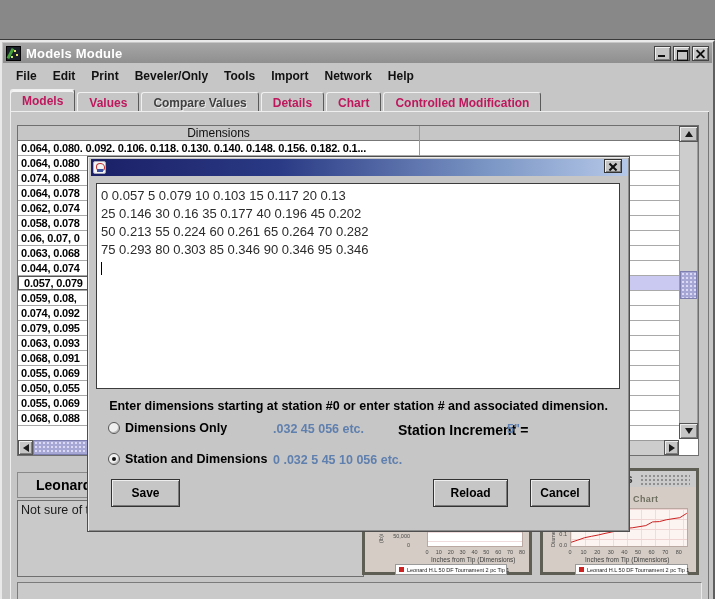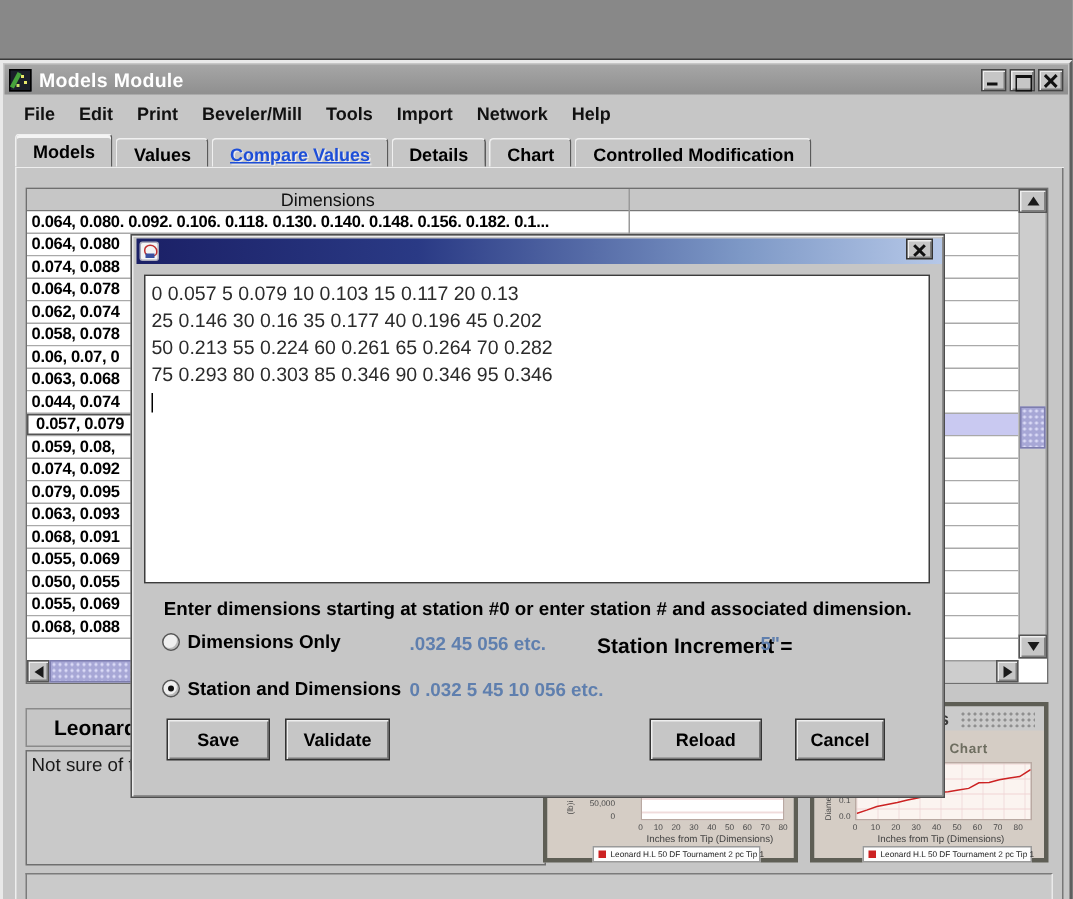--- a/index.html
+++ b/index.html
@@ -23,23 +23,23 @@
   .wbtn.close::before,.wbtn.close::after{content:"";position:absolute;left:2px;top:6px;width:11px;height:2px;background:#111;}
   .wbtn.close::before{transform:rotate(45deg);}
   .wbtn.close::after{transform:rotate(-45deg);}
   
   .menubar{left:2px;top:23px;width:711px;height:22px;display:flex;align-items:center;padding-left:4px;}
   .menu-item{font-size:12px;font-weight:bold;color:#111;padding:2px 8px;}
   
   .tabbar{left:8px;top:47px;width:699px;height:23px;display:flex;align-items:flex-end;}
   .tab{height:20px;background:#c6c6c6;border:1px solid #5a5a5a;border-bottom:none;
     border-top-color:#f0f0f0;border-left-color:#f0f0f0;border-radius:3px 3px 0 0;
-    font-size:12px;font-weight:bold;color:#000000;display:flex;align-items:center;padding:0 11px;margin-right:2px;}
+    font-size:12px;font-weight:bold;color:#be185d;display:flex;align-items:center;padding:0 11px;margin-right:2px;}
   .tab.active{height:23px;box-shadow:inset 0 2px 0 #f4f4f4;}
-  .tab.disabled{color:#1d4ed8;text-shadow:1px 1px 0 #ececec;text-decoration:underline;}
+  .tab.disabled{color:#404040;text-shadow:1px 1px 0 #ececec;}
   .content-panel{left:8px;top:69px;width:699px;height:524px;background:#c6c6c6;
     box-shadow:inset 1px 1px 0 #eee, inset -1px -1px 0 #777;}
   
   .tbl-box{left:15px;top:83px;width:682px;height:331px;background:#fff;border:1px solid #6f6f6f;}
   .tbl-header{left:16px;top:84px;width:661px;height:15px;background:#c6c6c6;border-bottom:1px solid #777;}
   .tbl-header-label{position:absolute;left:0;top:0;width:401px;height:15px;text-align:center;
     font-size:12px;color:#111;line-height:15px;}
   .tbl-col-divider{left:417px;top:84px;width:1px;height:300px;background:#9a9a9a;}
   .tbl-rows{left:16px;top:99px;width:661px;height:299px;background:#fff;overflow:hidden;}
   .trow{position:relative;width:100%;height:15px;border-bottom:1px solid #a9a9a9;background:#fff;
@@ -134,21 +134,21 @@
       <div class="wbtn min"></div>
       <div class="wbtn max"></div>
       <div class="wbtn close"></div>
     </div>
   </div>
 
   <div class="abs menubar">
     <div class="menu-item">File</div>
     <div class="menu-item">Edit</div>
     <div class="menu-item">Print</div>
-    <div class="menu-item">Beveler/Mill</div>
+    <div class="menu-item">Beveler/Only</div>
     <div class="menu-item">Tools</div>
     <div class="menu-item">Import</div>
     <div class="menu-item">Network</div>
     <div class="menu-item">Help</div>
   </div>
 
   <div class="abs tabbar">
     <div class="tab active">Models</div>
     <div class="tab">Values</div>
     <div class="tab disabled">Compare Values</div>
@@ -296,18 +296,17 @@
     <div class="inc-label" style="left:310px;top:265px;">Station Increment =</div>
     <div class="inc-value" style="left:419px;top:265px;">5"</div>
 
     <div class="radio-row" style="top:295px;">
       <div class="radio on"></div>
       <div class="radio-label">Station and Dimensions</div>
     </div>
     <div class="hint" style="left:185px;top:296px;">0 .032 5 45 10 056 etc.</div>
 
     <div class="dlg-btn" style="left:23px;width:69px;">Save</div>
-    <div class="dlg-btn" style="left:102px;width:70px;">Validate</div>
     <div class="dlg-btn" style="left:345px;width:75px;">Reload</div>
     <div class="dlg-btn" style="left:442px;width:60px;">Cancel</div>
   </div>
 
 </div>
 
 </body></html>

